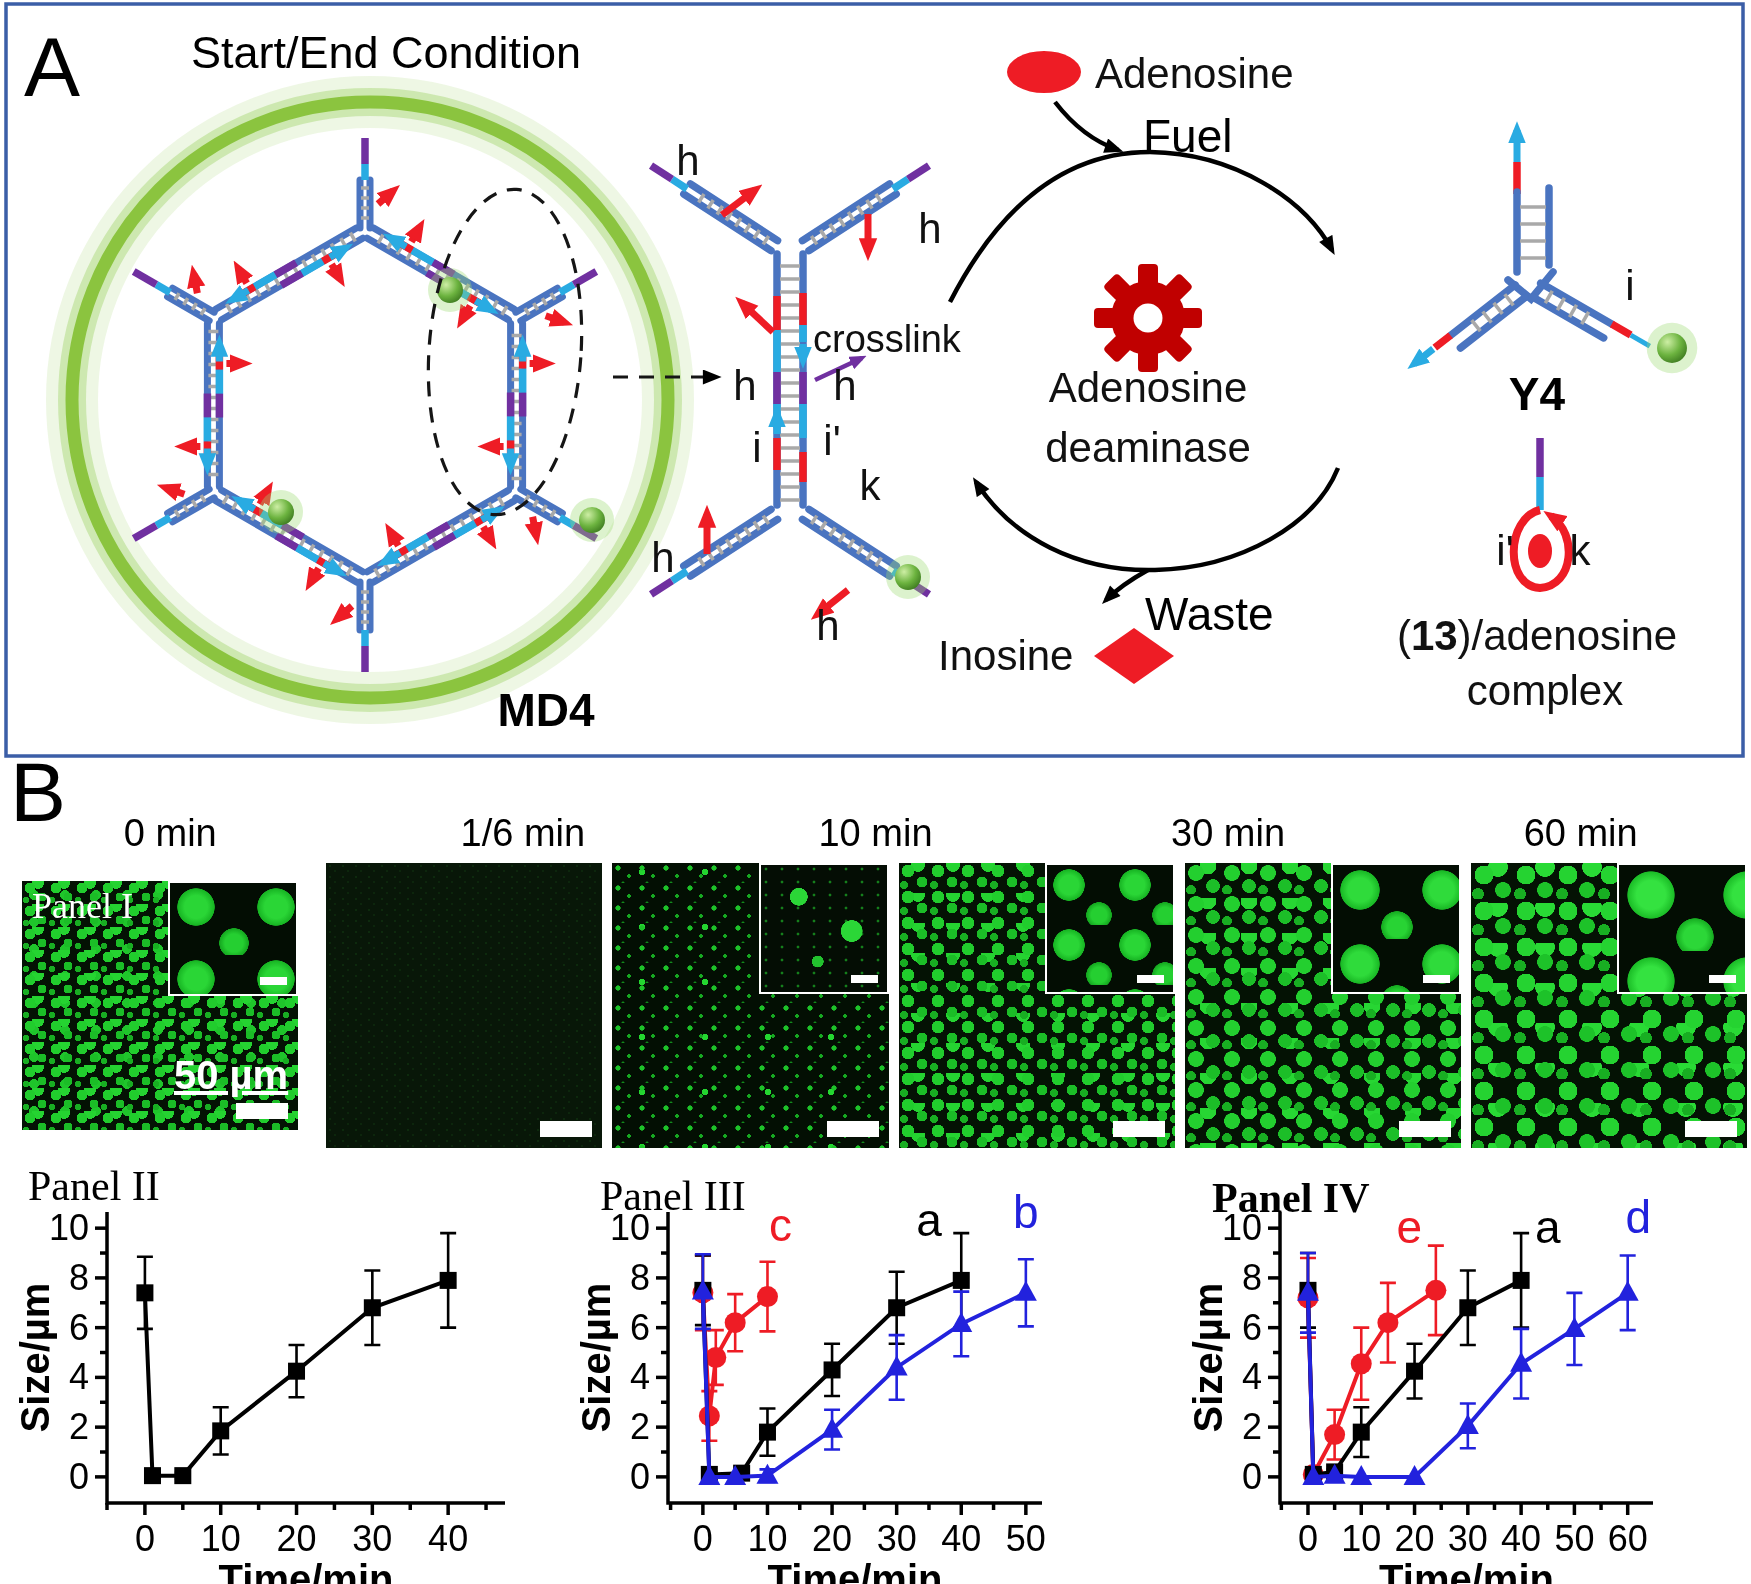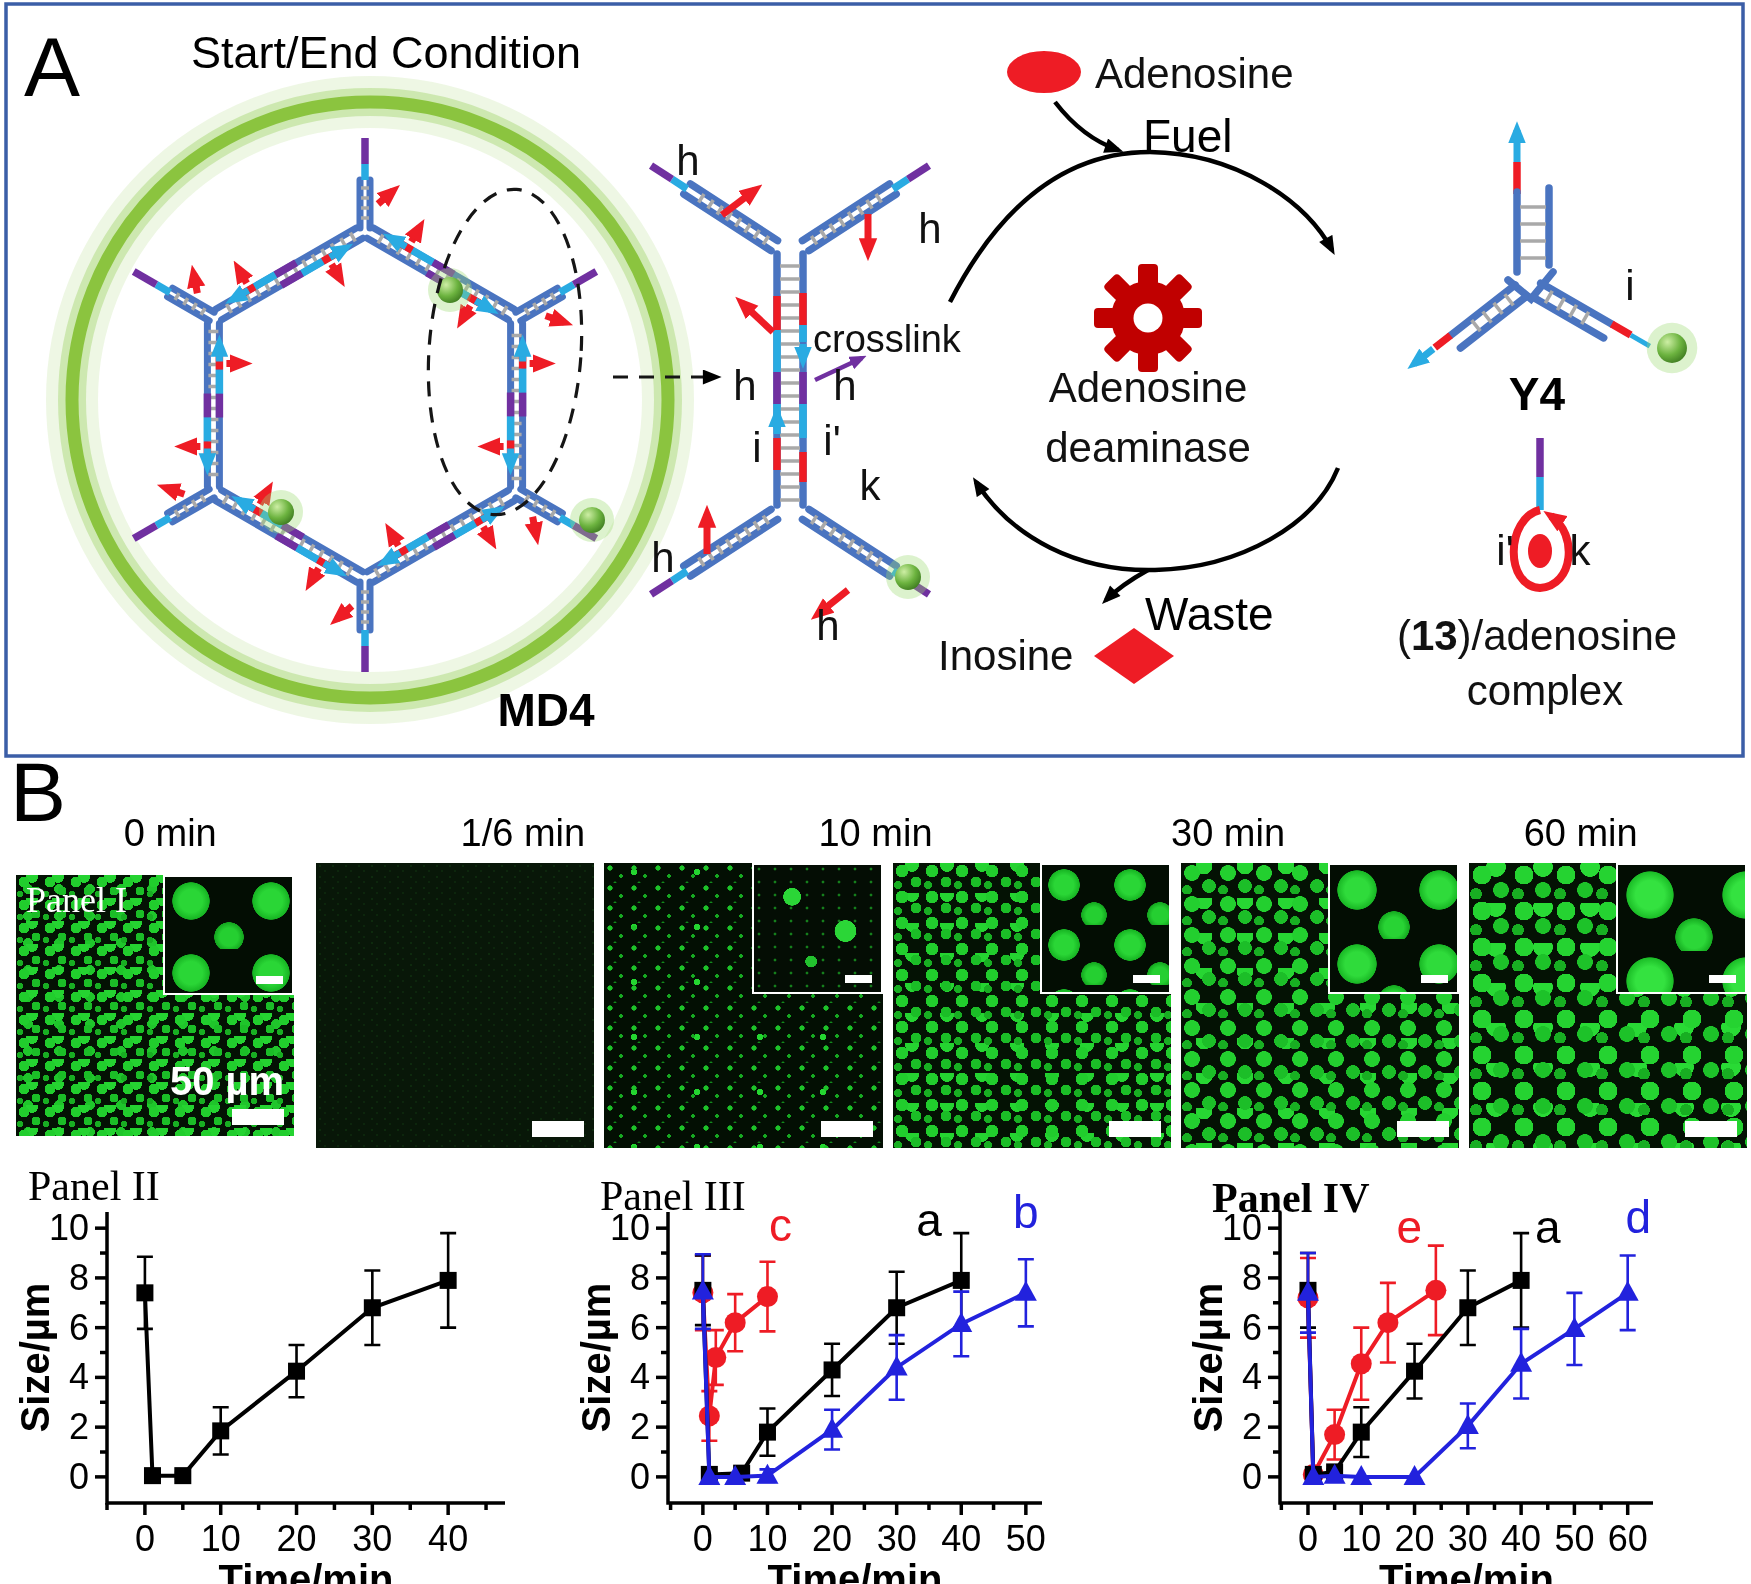--- a/index.html
+++ b/index.html
@@ -29,21 +29,21 @@
   #bTag{position:absolute;left:10px;top:750px;font:400 84px "Liberation Sans",sans-serif;color:#000;line-height:1;}
   #tlabels{position:absolute;left:0;top:812px;width:1751px;height:48px;display:flex;gap:12px;}
   #tlabels span{flex:1;text-align:center;font:400 38px "Liberation Sans",sans-serif;color:#000;}
   #micros{position:absolute;left:4px;top:863px;width:1743px;height:285px;display:flex;gap:10px;}
   .micro{position:relative;flex:1;overflow:hidden;background:#000;}
   .mp{position:absolute;inset:0;}
   .inset{position:absolute;top:0;right:0;width:47%;height:46%;border:2px solid #fff;box-sizing:border-box;}
   .ibar{position:absolute;right:9px;bottom:9px;width:27px;height:8px;background:#fff;}
   .sbar{position:absolute;right:10px;bottom:11px;width:52px;height:16px;background:#fff;}
   .p1{position:absolute;top:4px;left:10px;font:400 36px "Liberation Serif",serif;color:#fff;}
-  .s50{position:absolute;right:10px;bottom:32px;font:700 40px "Liberation Sans",sans-serif;color:#fff;}
+  .s50{position:absolute;right:10px;bottom:32px;font:700 40px "Liberation Sans",sans-serif;color:#fff;text-decoration:underline;}
 
   
   .mp0{background-color:#041204;background-image:
     radial-gradient(circle 5.5px at 8px 7px,#21cd2d 97%,transparent),
     radial-gradient(circle 4.5px at 20px 16px,#1bbd27 97%,transparent),
     radial-gradient(circle 3.5px at 4px 19px,#18ae22 97%,transparent),
     radial-gradient(circle 6px at 16px 2px,#25d331 97%,transparent),
     radial-gradient(circle 5px at 12px 14px,#1fc52b 97%,transparent);
     background-size:26px 23px,26px 23px,26px 23px,26px 23px,31px 27px;}
   .mp1{background-color:#081708;background-image:
@@ -315,21 +315,21 @@
 
   <div id="tlabels">
     <span>0 min</span>
     <span>1/6 min</span>
     <span>10 min</span>
     <span>30 min</span>
     <span>60 min</span>
   </div>
 
   <div id="micros">
-    <figure class="micro" style="margin:12px">
+    <figure class="micro" style="margin:18px">
       <div class="mp mp0"></div>
       <div class="inset ip0">
           <i class="ibar"></i>
         </div>
       <span class="p1">Panel I</span>
       <span class="s50">50 µm</span>
       <b class="sbar"></b>
     </figure>
     <figure class="micro" style="margin:0">
       <div class="mp mp1"></div>

